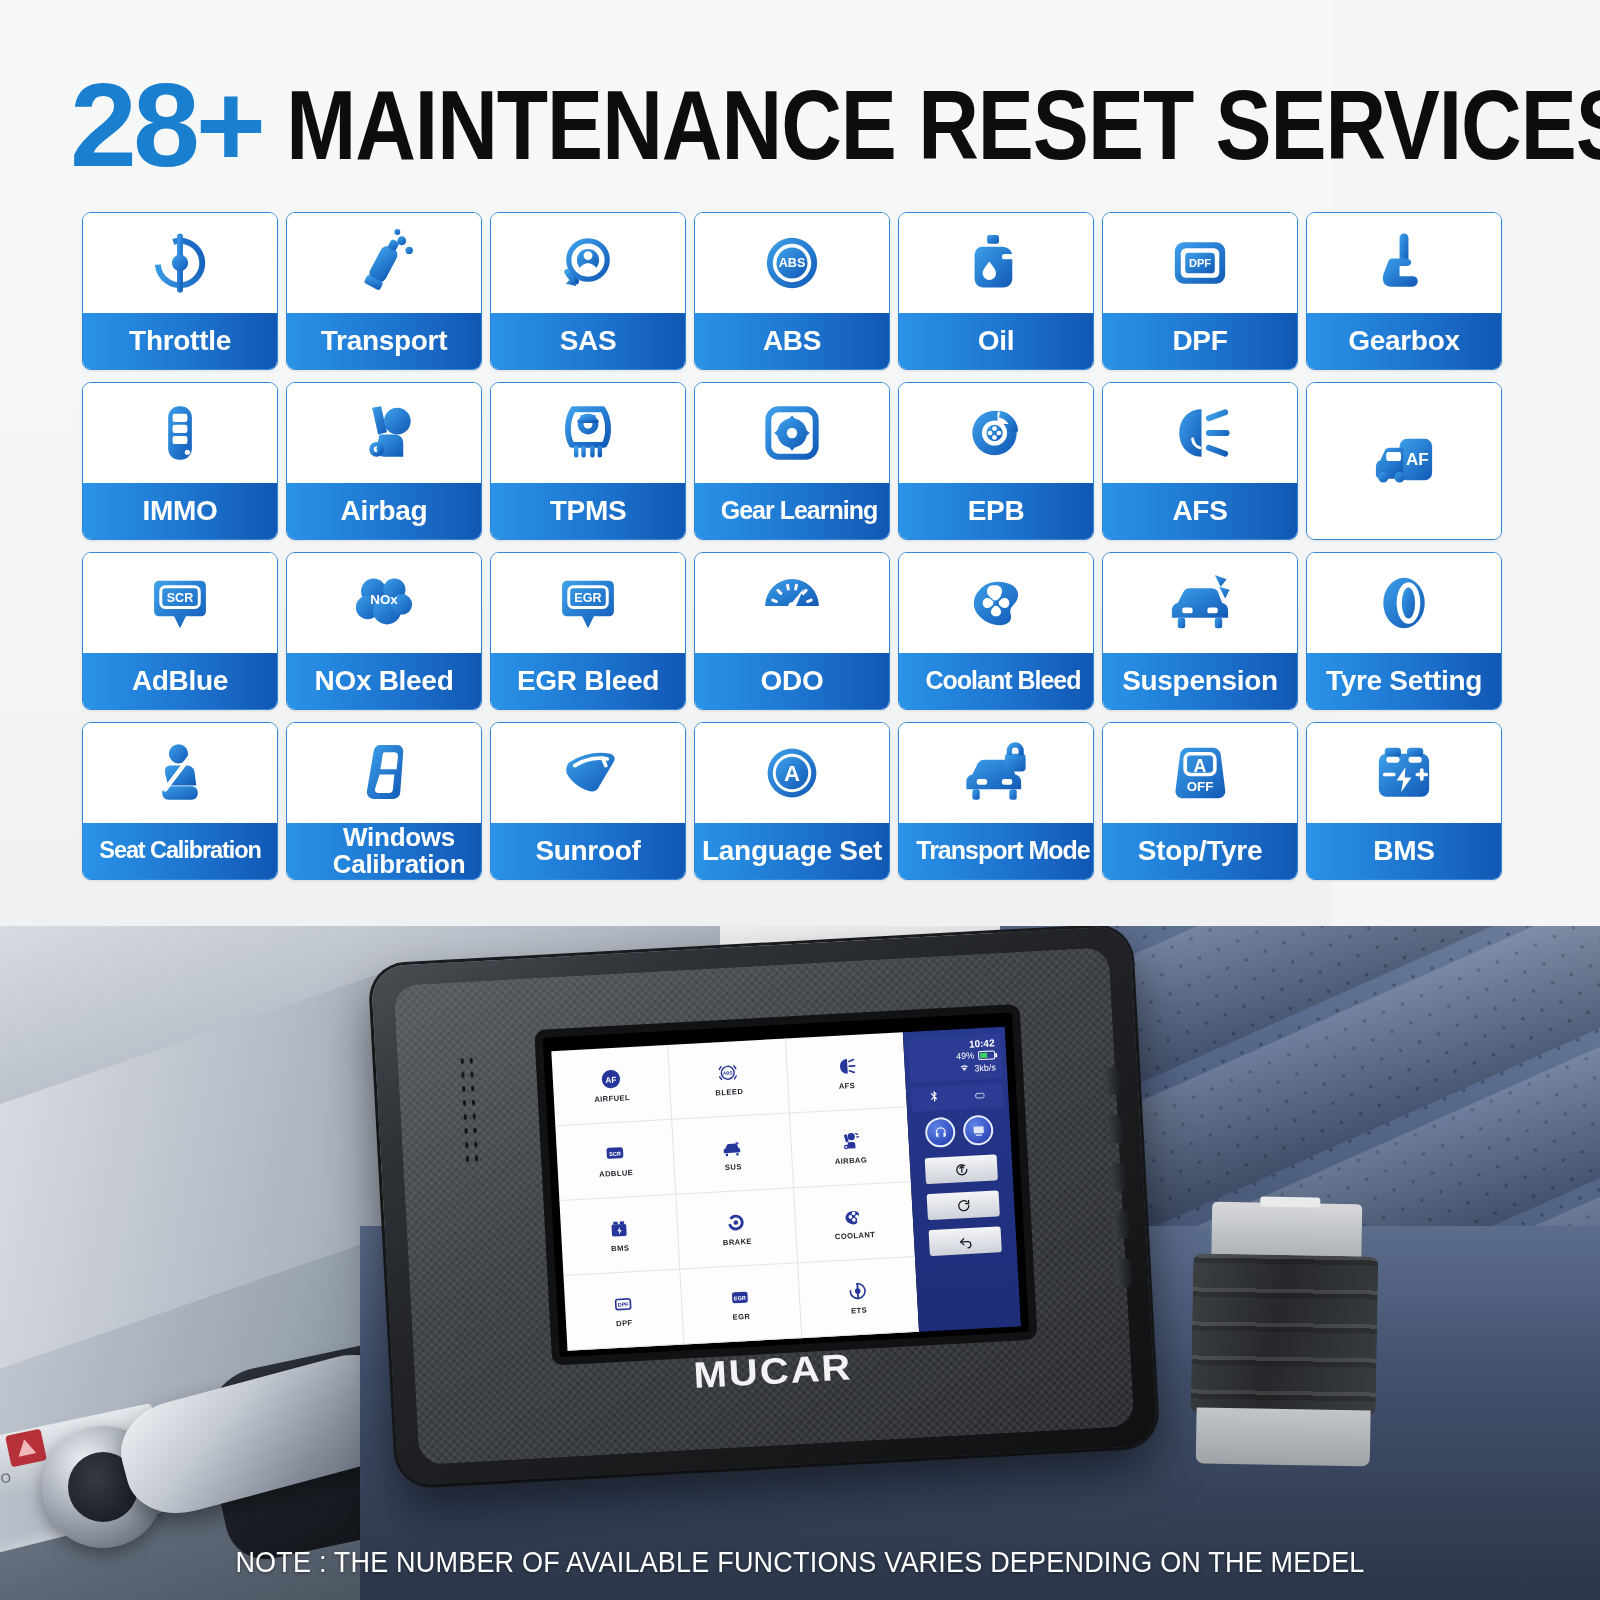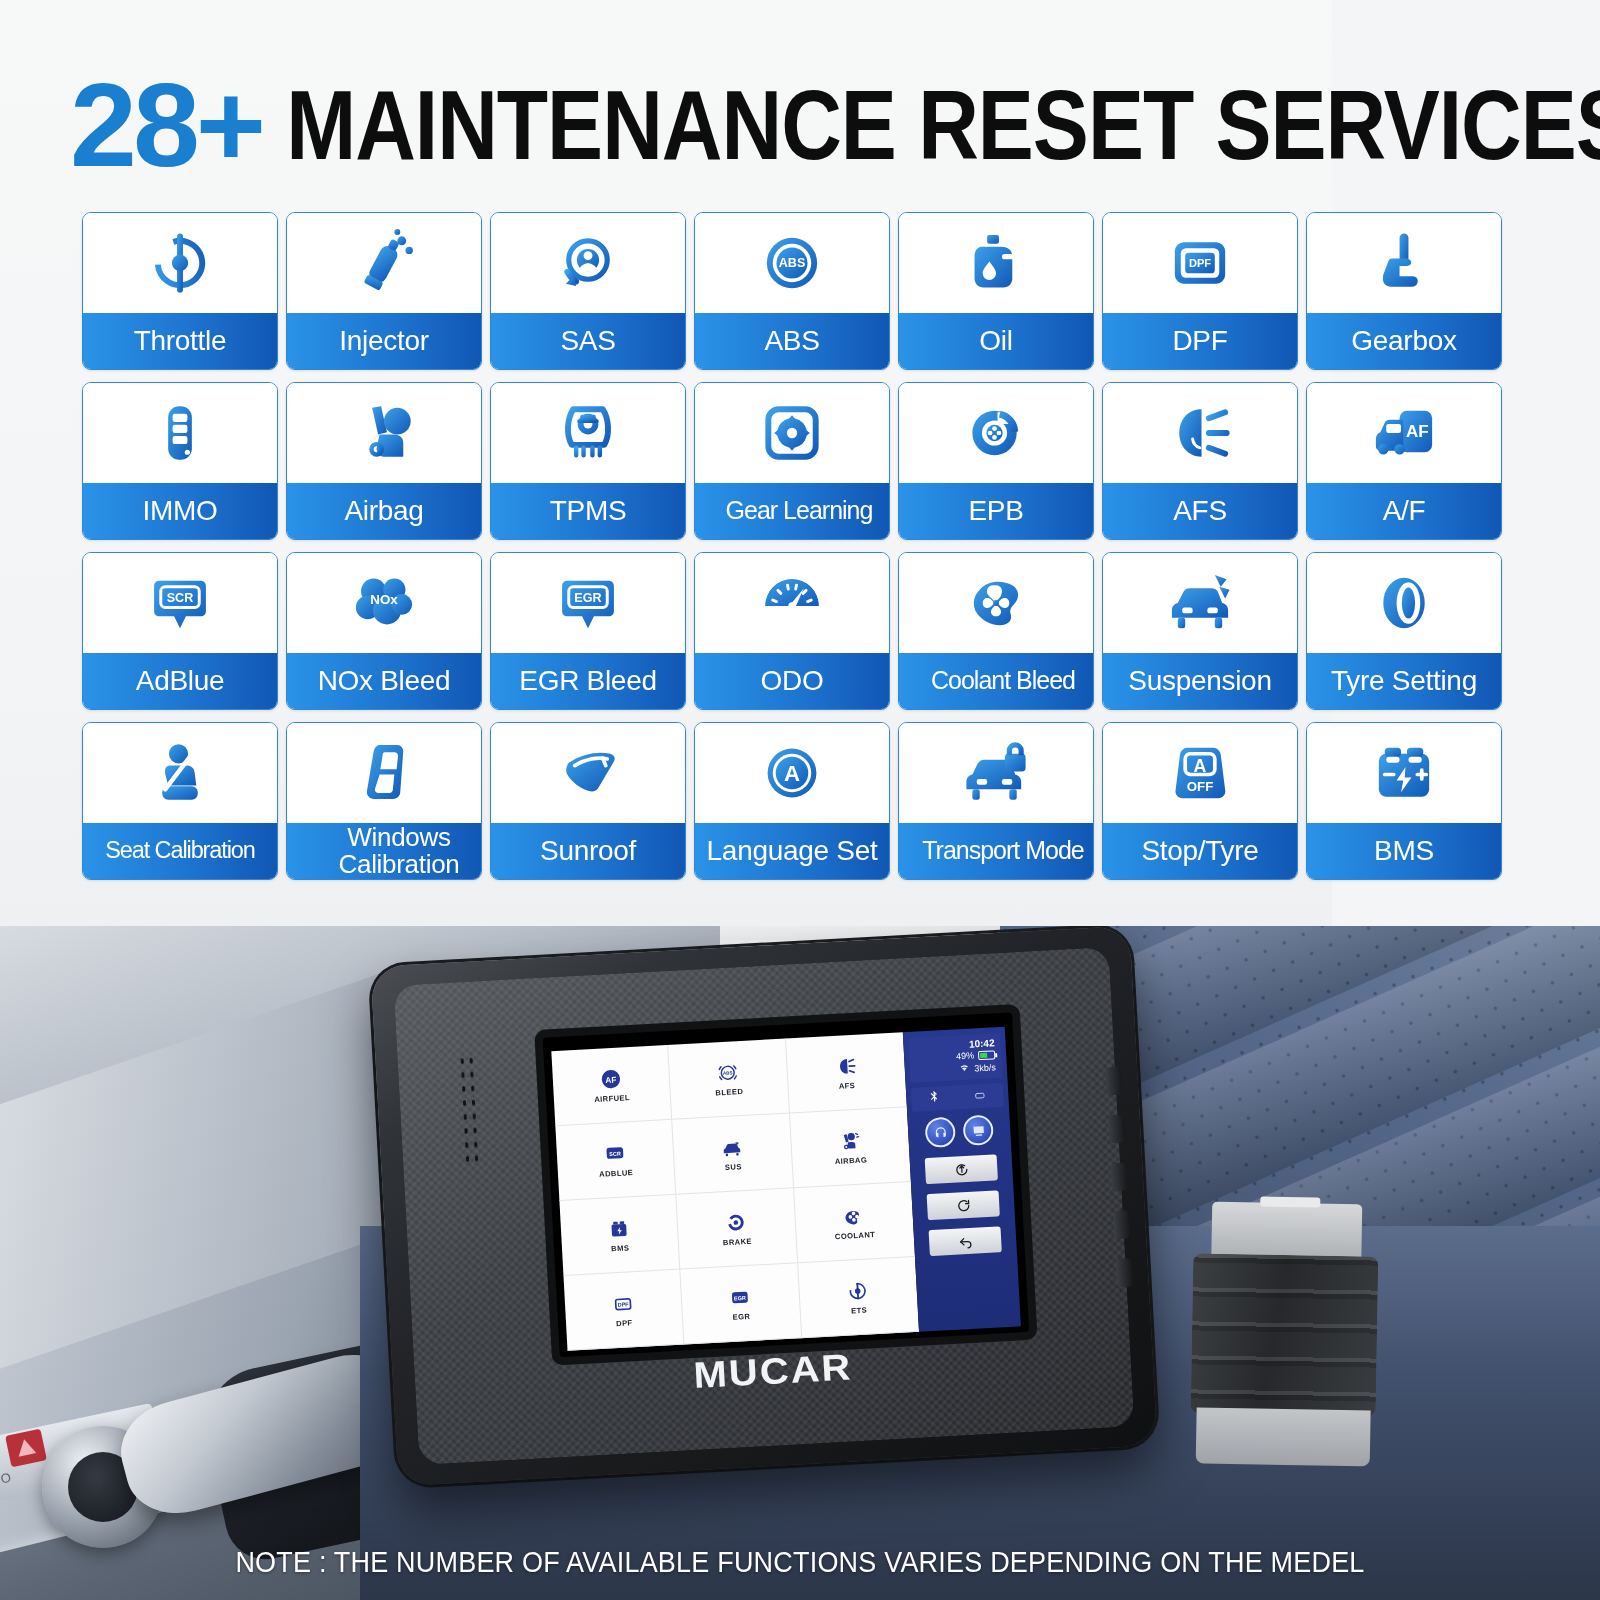--- a/index.html
+++ b/index.html
@@ -56,21 +56,21 @@
     background:#fff;
     display:flex; align-items:center; justify-content:center;
   }
   .tile .ico svg{ width:74px; height:74px; display:block; }
   .tile .cap{
     height:56px; flex:0 0 56px;
     background:linear-gradient(90deg,#2a93e8 0%, #1d74cf 55%, #1157b4 100%);
     color:#fff;
     display:flex; align-items:center; justify-content:center;
     text-align:center;
-    font-size:28px; font-weight:normal;
+    font-size:28px; font-weight:bold;
     letter-spacing:-0.3px;
     line-height:1.02;
     padding:0 2px;
   }
   .tile .cap.two-line{ font-size:26px; line-height:1.04;padding-left:32px; }
   .tile .cap.tight{ font-size:25px; letter-spacing:-1px;padding-left:16px; }
   .tile .cap.tighter{ font-size:23.5px; letter-spacing:-1.1px; }
 
   
   #scene{
@@ -343,21 +343,21 @@
             <g transform="rotate(28 50 50)">
               <rect x="38" y="26" width="24" height="52" rx="11" fill="url(#bg)"></rect>
               <rect x="44" y="16" width="12" height="13" rx="4" fill="url(#bg)"></rect>
               <rect x="38" y="74" width="24" height="12" rx="3" fill="url(#bg)"></rect>
             </g>
             <circle cx="74" cy="20" r="6" fill="url(#bg)"></circle>
             <circle cx="84" cy="33" r="5" fill="url(#bg)"></circle>
             <circle cx="68" cy="8" r="4" fill="url(#bg)"></circle>
           </svg>
         </div>
-        <div class="cap">Injector</div>
+        <div class="cap">Transport</div>
       </div>
       <div class="tile">
         <div class="ico">
           <svg viewBox="0 0 100 100" xmlns="http://www.w3.org/2000/svg">
             <defs>
               <linearGradient id="bg" x1="0" y1="0" x2="1" y2="1">
                 <stop offset="0" stop-color="#3da0ea"></stop>
                 <stop offset="1" stop-color="#1159b6"></stop>
               </linearGradient>
             </defs>
@@ -556,21 +556,20 @@
               </linearGradient>
             </defs>
             <rect x="44" y="20" width="44" height="56" rx="10" fill="url(#bg)"></rect>
             <text x="68" y="56" font-size="23" font-weight="bold" fill="#fff" text-anchor="middle" font-family="Liberation Sans, sans-serif">AF</text>
             <path d="M12 58c0-5 3-8 6-9l6-13c1-3 4-4 7-4h18v42H18c-4 0-6-3-6-6z" fill="url(#bg)"></path>
             <rect x="26" y="38" width="20" height="12" rx="3" fill="#fff"></rect>
             <circle cx="22" cy="72" r="7" fill="url(#bg)"></circle>
             <circle cx="44" cy="72" r="7" fill="url(#bg)"></circle>
           </svg>
         </div>
-        <div class="cap">A/F</div>
       </div>
       <div class="tile">
         <div class="ico">
           <svg viewBox="0 0 100 100" xmlns="http://www.w3.org/2000/svg">
             <defs>
               <linearGradient id="bg" x1="0" y1="0" x2="1" y2="1">
                 <stop offset="0" stop-color="#3da0ea"></stop>
                 <stop offset="1" stop-color="#1159b6"></stop>
               </linearGradient>
             </defs>

